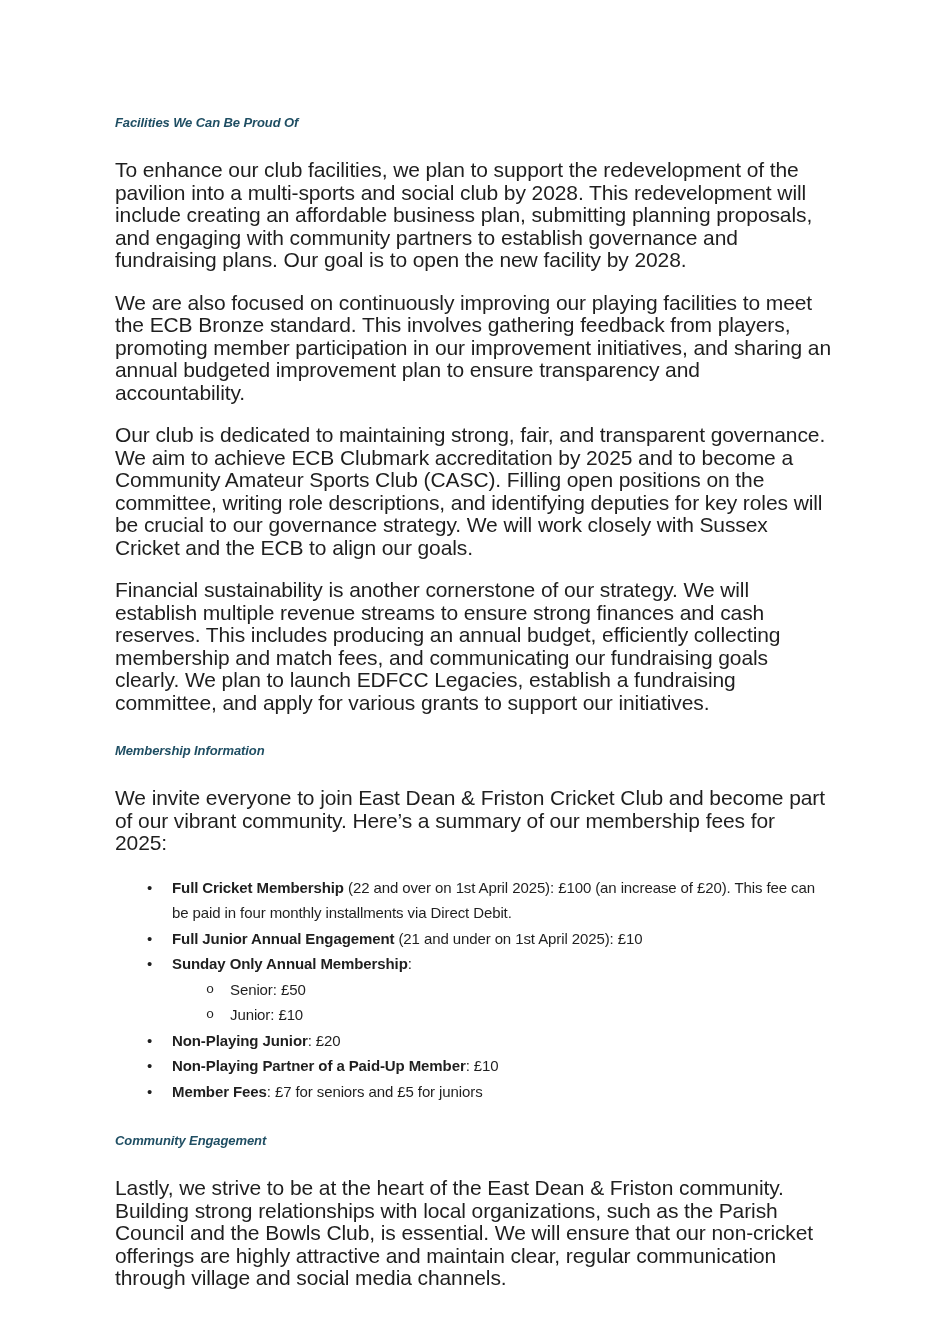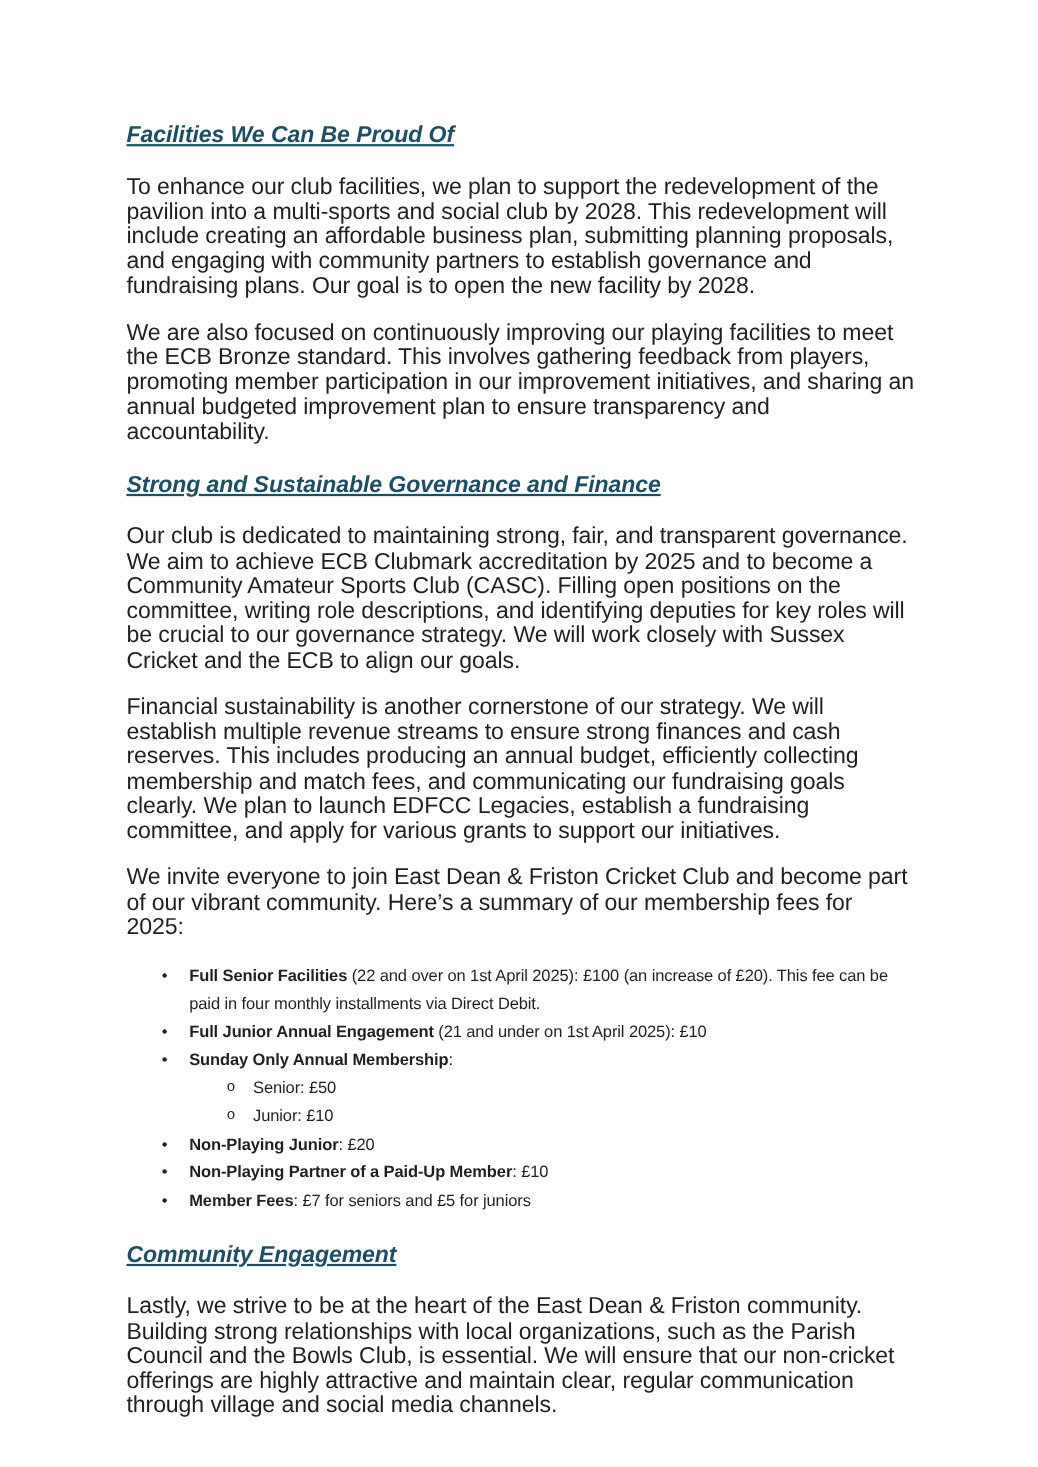--- a/index.html
+++ b/index.html
@@ -18,28 +18,27 @@
     color: var(--text-color);
     overflow: hidden;
   }
   .page {
     width: 944px;
     height: 1334px;
     padding: 112px 113px 0 115px;
     background: var(--page-bg);
   }
   .heading {
-    font-size: 21px;
+    font-size: 13px;
     font-weight: bold;
     font-style: italic;
     color: var(--heading-color);
     line-height: 21px;
     letter-spacing: -0.1px;
     margin: 26px 0 26px 0;
-    text-decoration: underline;
   }
   .heading:first-child { margin-top: 0; }
   .para {
     font-size: 21px;
     line-height: 22.5px;
     letter-spacing: -0.1px;
     margin: 0 0 20px 0;
   }
   .b-list {
     list-style: none;
@@ -69,30 +68,30 @@
 </style>
 </head>
 <body>
 
 <div class="page">
 
   <h2 class="heading">Facilities We Can Be Proud Of</h2>
   <p class="para">To enhance our club facilities, we plan to support the redevelopment of the pavilion into a multi-sports and social club by 2028. This redevelopment will include creating an affordable business plan, submitting planning proposals, and engaging with community partners to establish governance and fundraising plans. Our goal is to open the new facility by 2028.</p>
   <p class="para">We are also focused on continuously improving our playing facilities to meet the ECB Bronze standard. This involves gathering feedback from players, promoting member participation in our improvement initiatives, and sharing an annual budgeted improvement plan to ensure transparency and accountability.</p>
 
-  <h2 class="heading">Strong and Sustainable Governance and Finance</h2>
   <p class="para">Our club is dedicated to maintaining strong, fair, and transparent governance. We aim to achieve ECB Clubmark accreditation by 2025 and to become a Community Amateur Sports Club (CASC). Filling open positions on the committee, writing role descriptions, and identifying deputies for key roles will be crucial to our governance strategy. We will work closely with Sussex Cricket and the ECB to align our goals.</p>
   <p class="para">Financial sustainability is another cornerstone of our strategy. We will establish multiple revenue streams to ensure strong finances and cash reserves. This includes producing an annual budget, efficiently collecting membership and match fees, and communicating our fundraising goals clearly. We plan to launch EDFCC Legacies, establish a fundraising committee, and apply for various grants to support our initiatives.</p>
 
+  <h2 class="heading">Membership Information</h2>
   <p class="para">We invite everyone to join East Dean &amp; Friston Cricket Club and become part of our vibrant community. Here’s a summary of our membership fees for 2025:</p>
 
   <ul class="b-list">
     <li class="b-item">
       <span class="b-marker">•</span>
-      <span class="b-text"><b>Full Senior Facilities</b><span> (22 and over on 1st April 2025): £100 (an increase of £20). This fee can be paid in four monthly installments via Direct Debit.</span></span>
+      <span class="b-text"><b>Full Cricket Membership</b><span> (22 and over on 1st April 2025): £100 (an increase of £20). This fee can be paid in four monthly installments via Direct Debit.</span></span>
     </li>
     <li class="b-item">
       <span class="b-marker">•</span>
       <span class="b-text"><b>Full Junior Annual Engagement</b><span> (21 and under on 1st April 2025): £10</span></span>
     </li>
     <li class="b-item">
       <span class="b-marker">•</span>
       <span class="b-text"><b>Sunday Only Annual Membership</b><span>:</span></span>
     </li>
     <li class="b-item sub">

